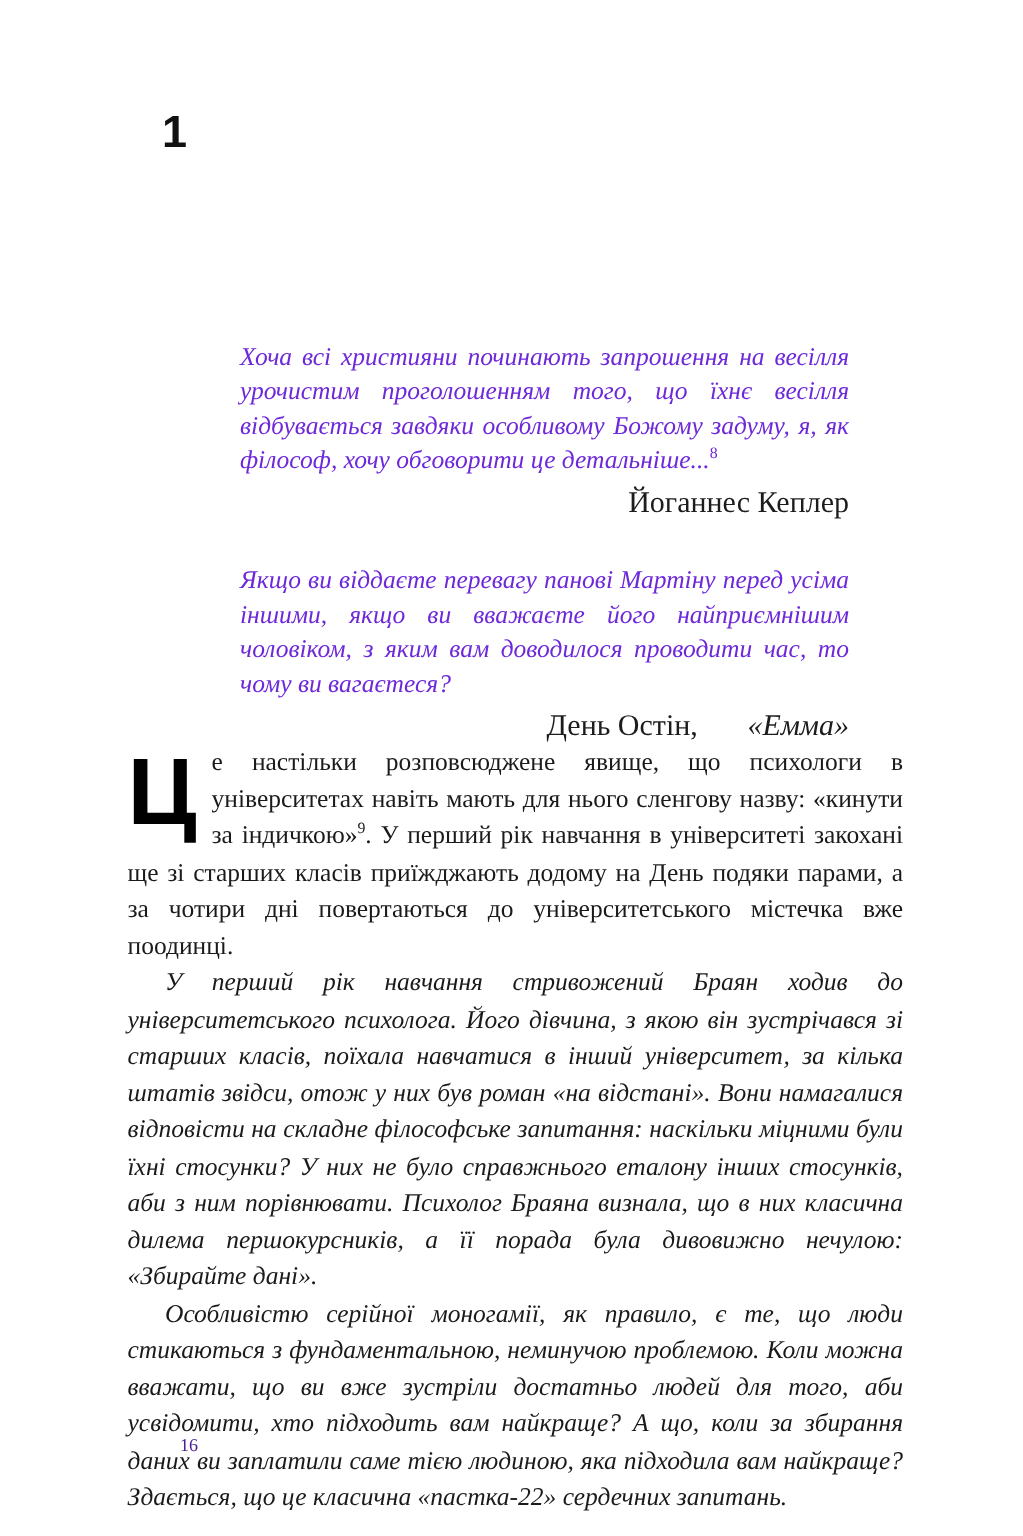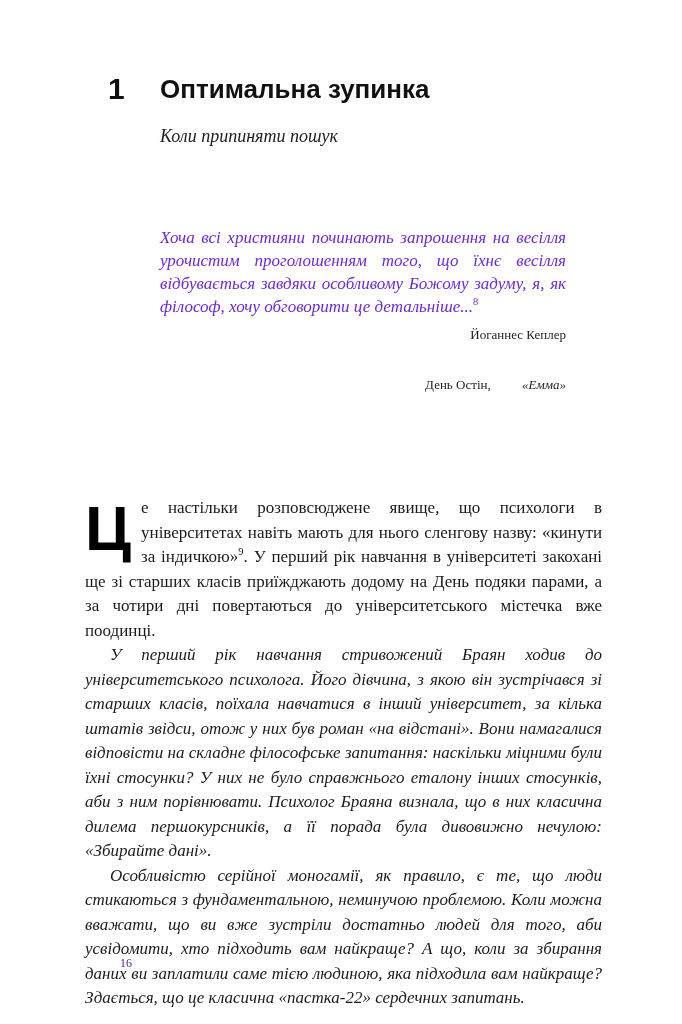--- a/index.html
+++ b/index.html
@@ -74,21 +74,21 @@
   }
   .epigraph-text sup {
     font-size: 0.62em;
     line-height: 0;
     vertical-align: super;
     font-style: normal;
   }
   .epigraph-attribution {
     margin: 7px 0 0 0;
     font-style: normal;
-    font-size: 13px;
+    font-size: 20px;
     line-height: 20px;
     text-align: right;
     color: #1c1c1c;
   }
   .epigraph-attribution .work-title {
     font-style: italic;
     margin-left: 28px;
   }
 
   
@@ -133,34 +133,31 @@
     color: #4c1d95;
   }
 </style>
 </head>
 <body>
 
 <div class="page">
 
   <header class="chapter-header">
     <div class="chapter-number">1</div>
-    <div class="chapter-title-block">
-      <h1 class="chapter-title">Оптимальна зупинка</h1>
-      <div class="chapter-subtitle">Коли припиняти пошук</div>
-    </div>
   </header>
 
   <section class="epigraphs">
 
     <div class="epigraph">
       <p class="epigraph-text"><span>Хоча всі християни починають запрошення на весілля урочистим проголошенням того, що їхнє весілля відбувається завдяки особливому Божому задуму, я, як філософ, хочу обговорити це детальніше...</span><sup>8</sup></p>
       <p class="epigraph-attribution">Йоганнес Кеплер</p>
     </div>
 
     <div class="epigraph">
+      <p class="epigraph-text">Якщо ви віддаєте перевагу панові Мартіну перед усіма іншими, якщо ви вважаєте його найприємнішим чоловіком, з яким вам доводилося проводити час, то чому ви вагаєтеся?</p>
       <p class="epigraph-attribution"><span>День Остін, </span><span class="work-title">«Емма»</span></p>
     </div>
 
   </section>
 
   <section class="body-text">
 
     <p class="para first"><span class="drop-cap">Ц</span><span>е настільки розповсюджене явище, що психологи в університетах навіть мають для нього сленгову назву: «кинути за індичкою»</span><sup>9</sup><span>. У перший рік навчання в університеті закохані ще зі старших класів приїжджають додому на День подяки парами, а за чотири дні повертаються до університетського містечка вже поодинці.</span></p>
 
     <p class="para indent">У перший рік навчання стривожений Браян ходив до університетського психолога. Його дівчина, з якою він зустрічався зі старших класів, поїхала навчатися в інший університет, за кілька штатів звідси, отож у них був роман «на відстані». Вони намагалися відповісти на складне філософське запитання: наскільки міцними були їхні стосунки? У них не було справжнього еталону інших стосунків, аби з ним порівнювати. Психолог Браяна визнала, що в них класична дилема першокурсників, а її порада була дивовижно нечулою: «Збирайте дані».</p>

